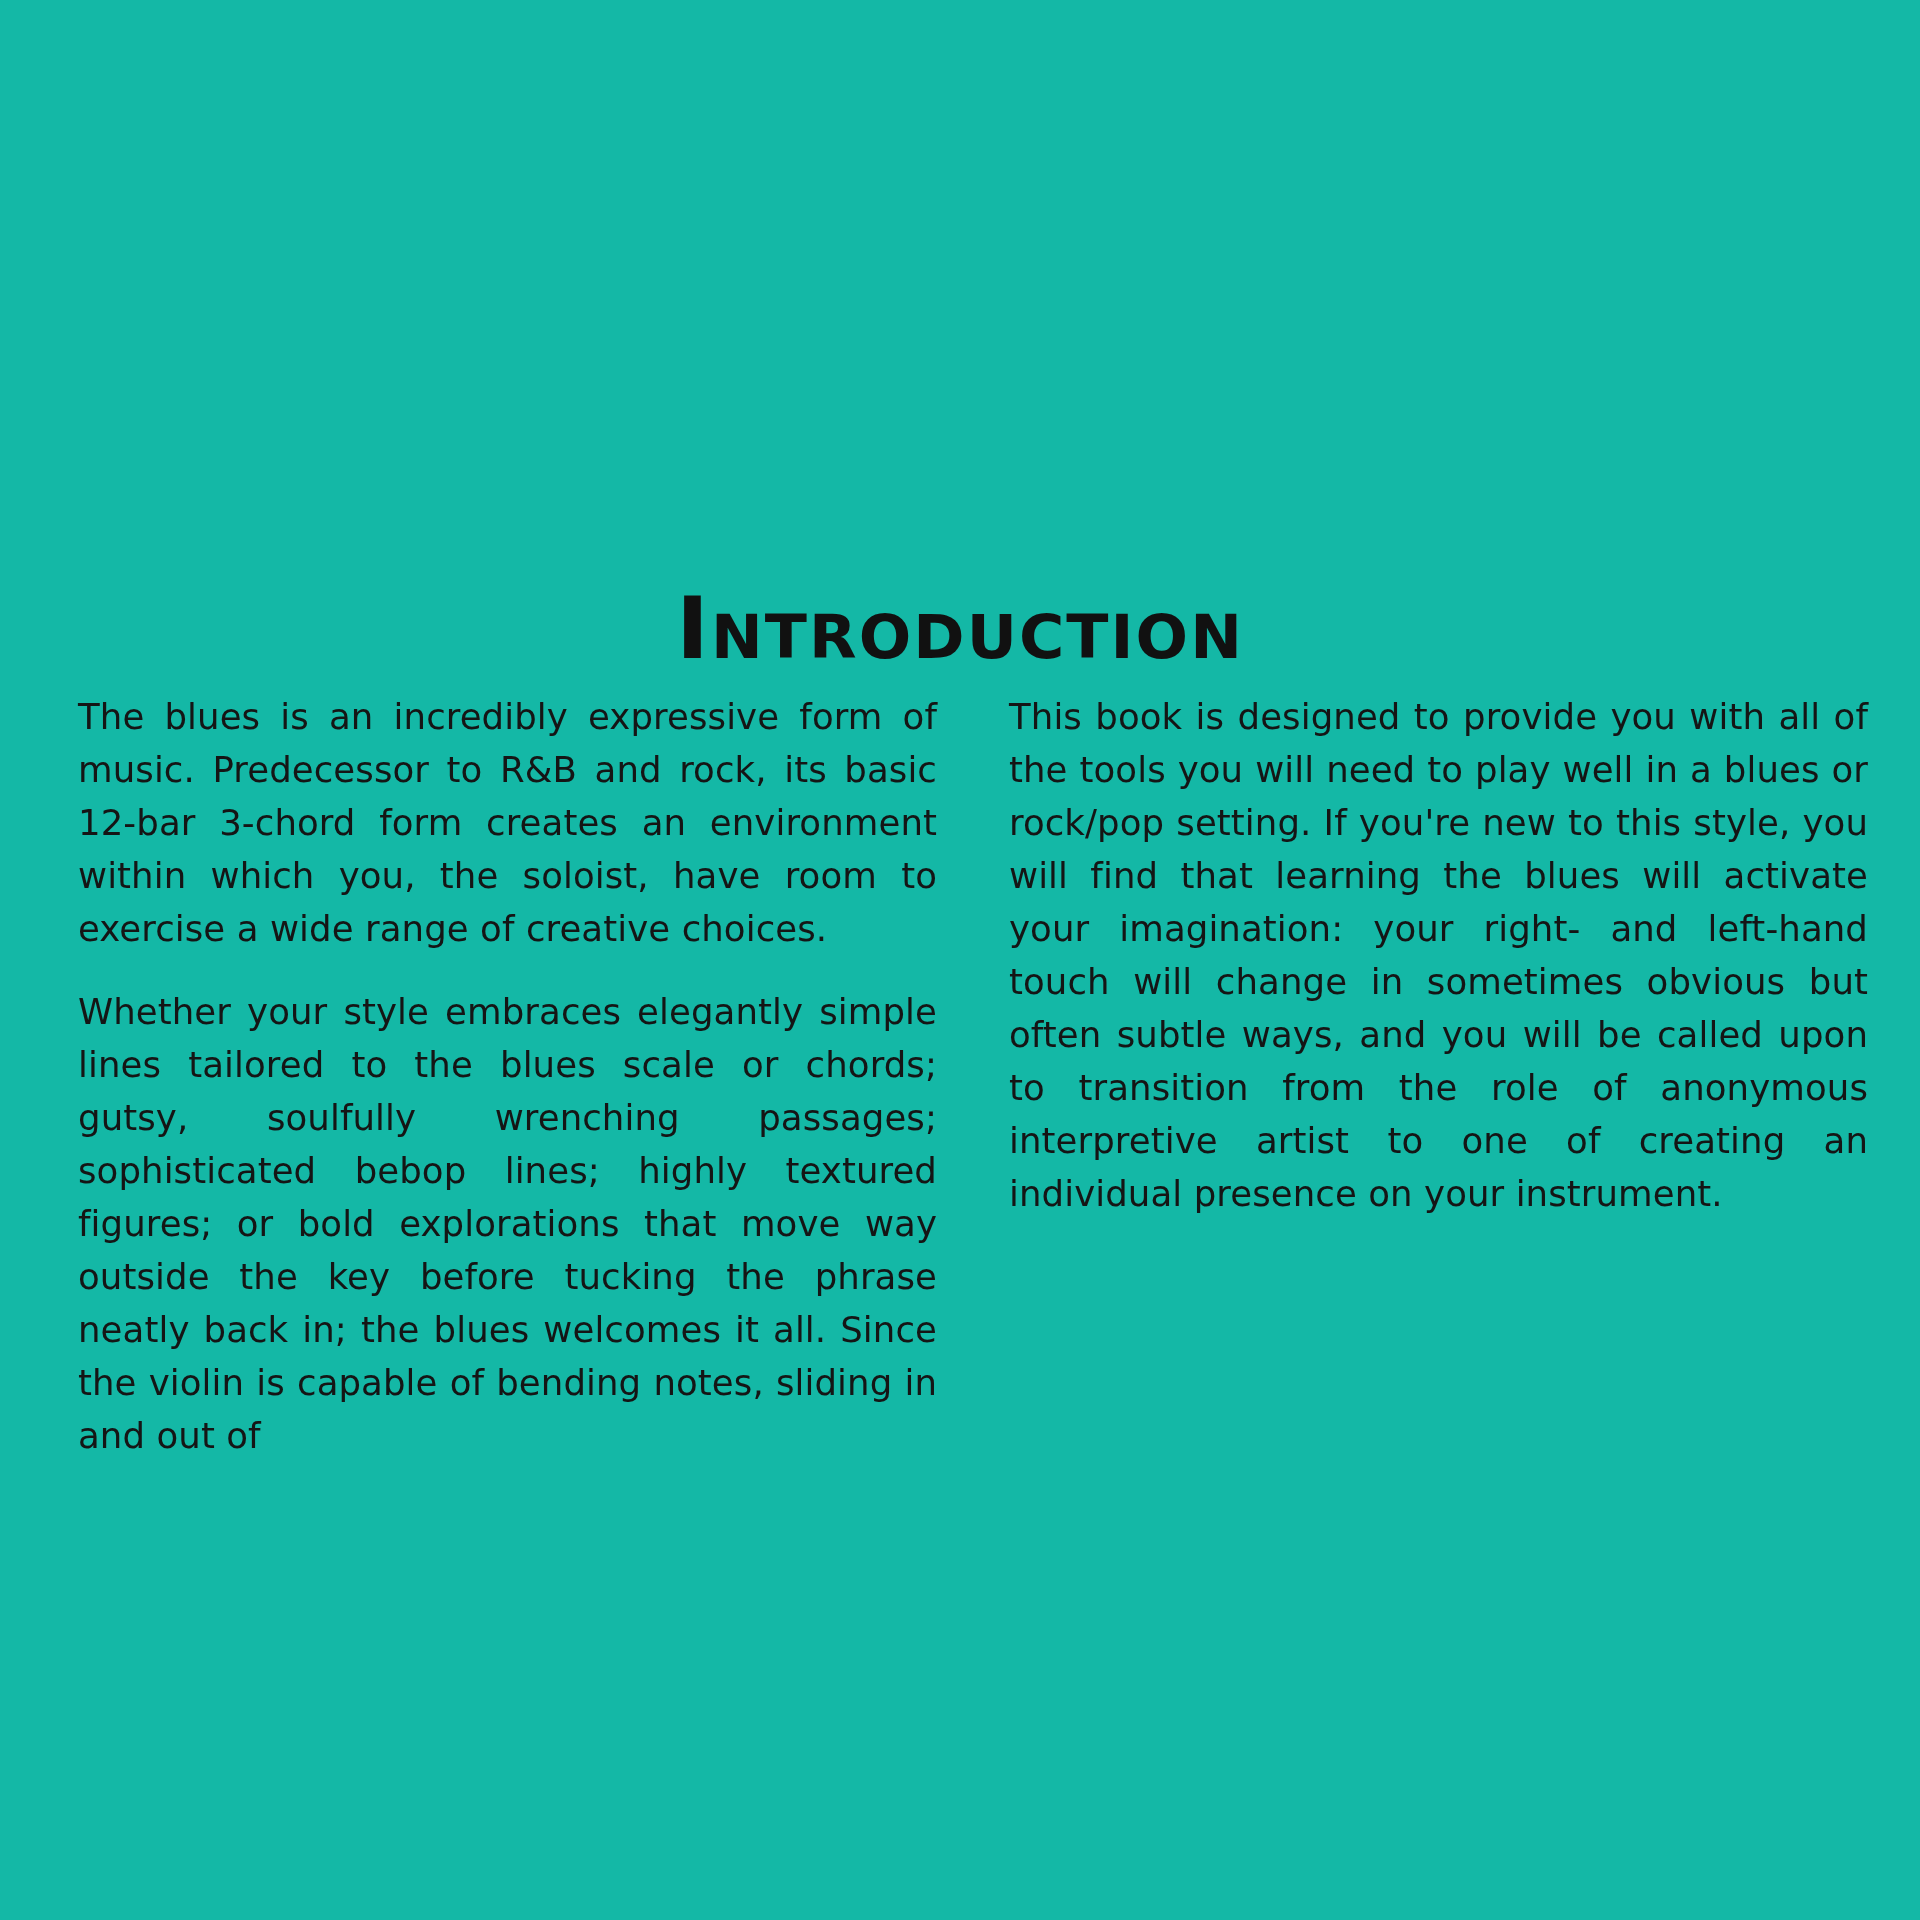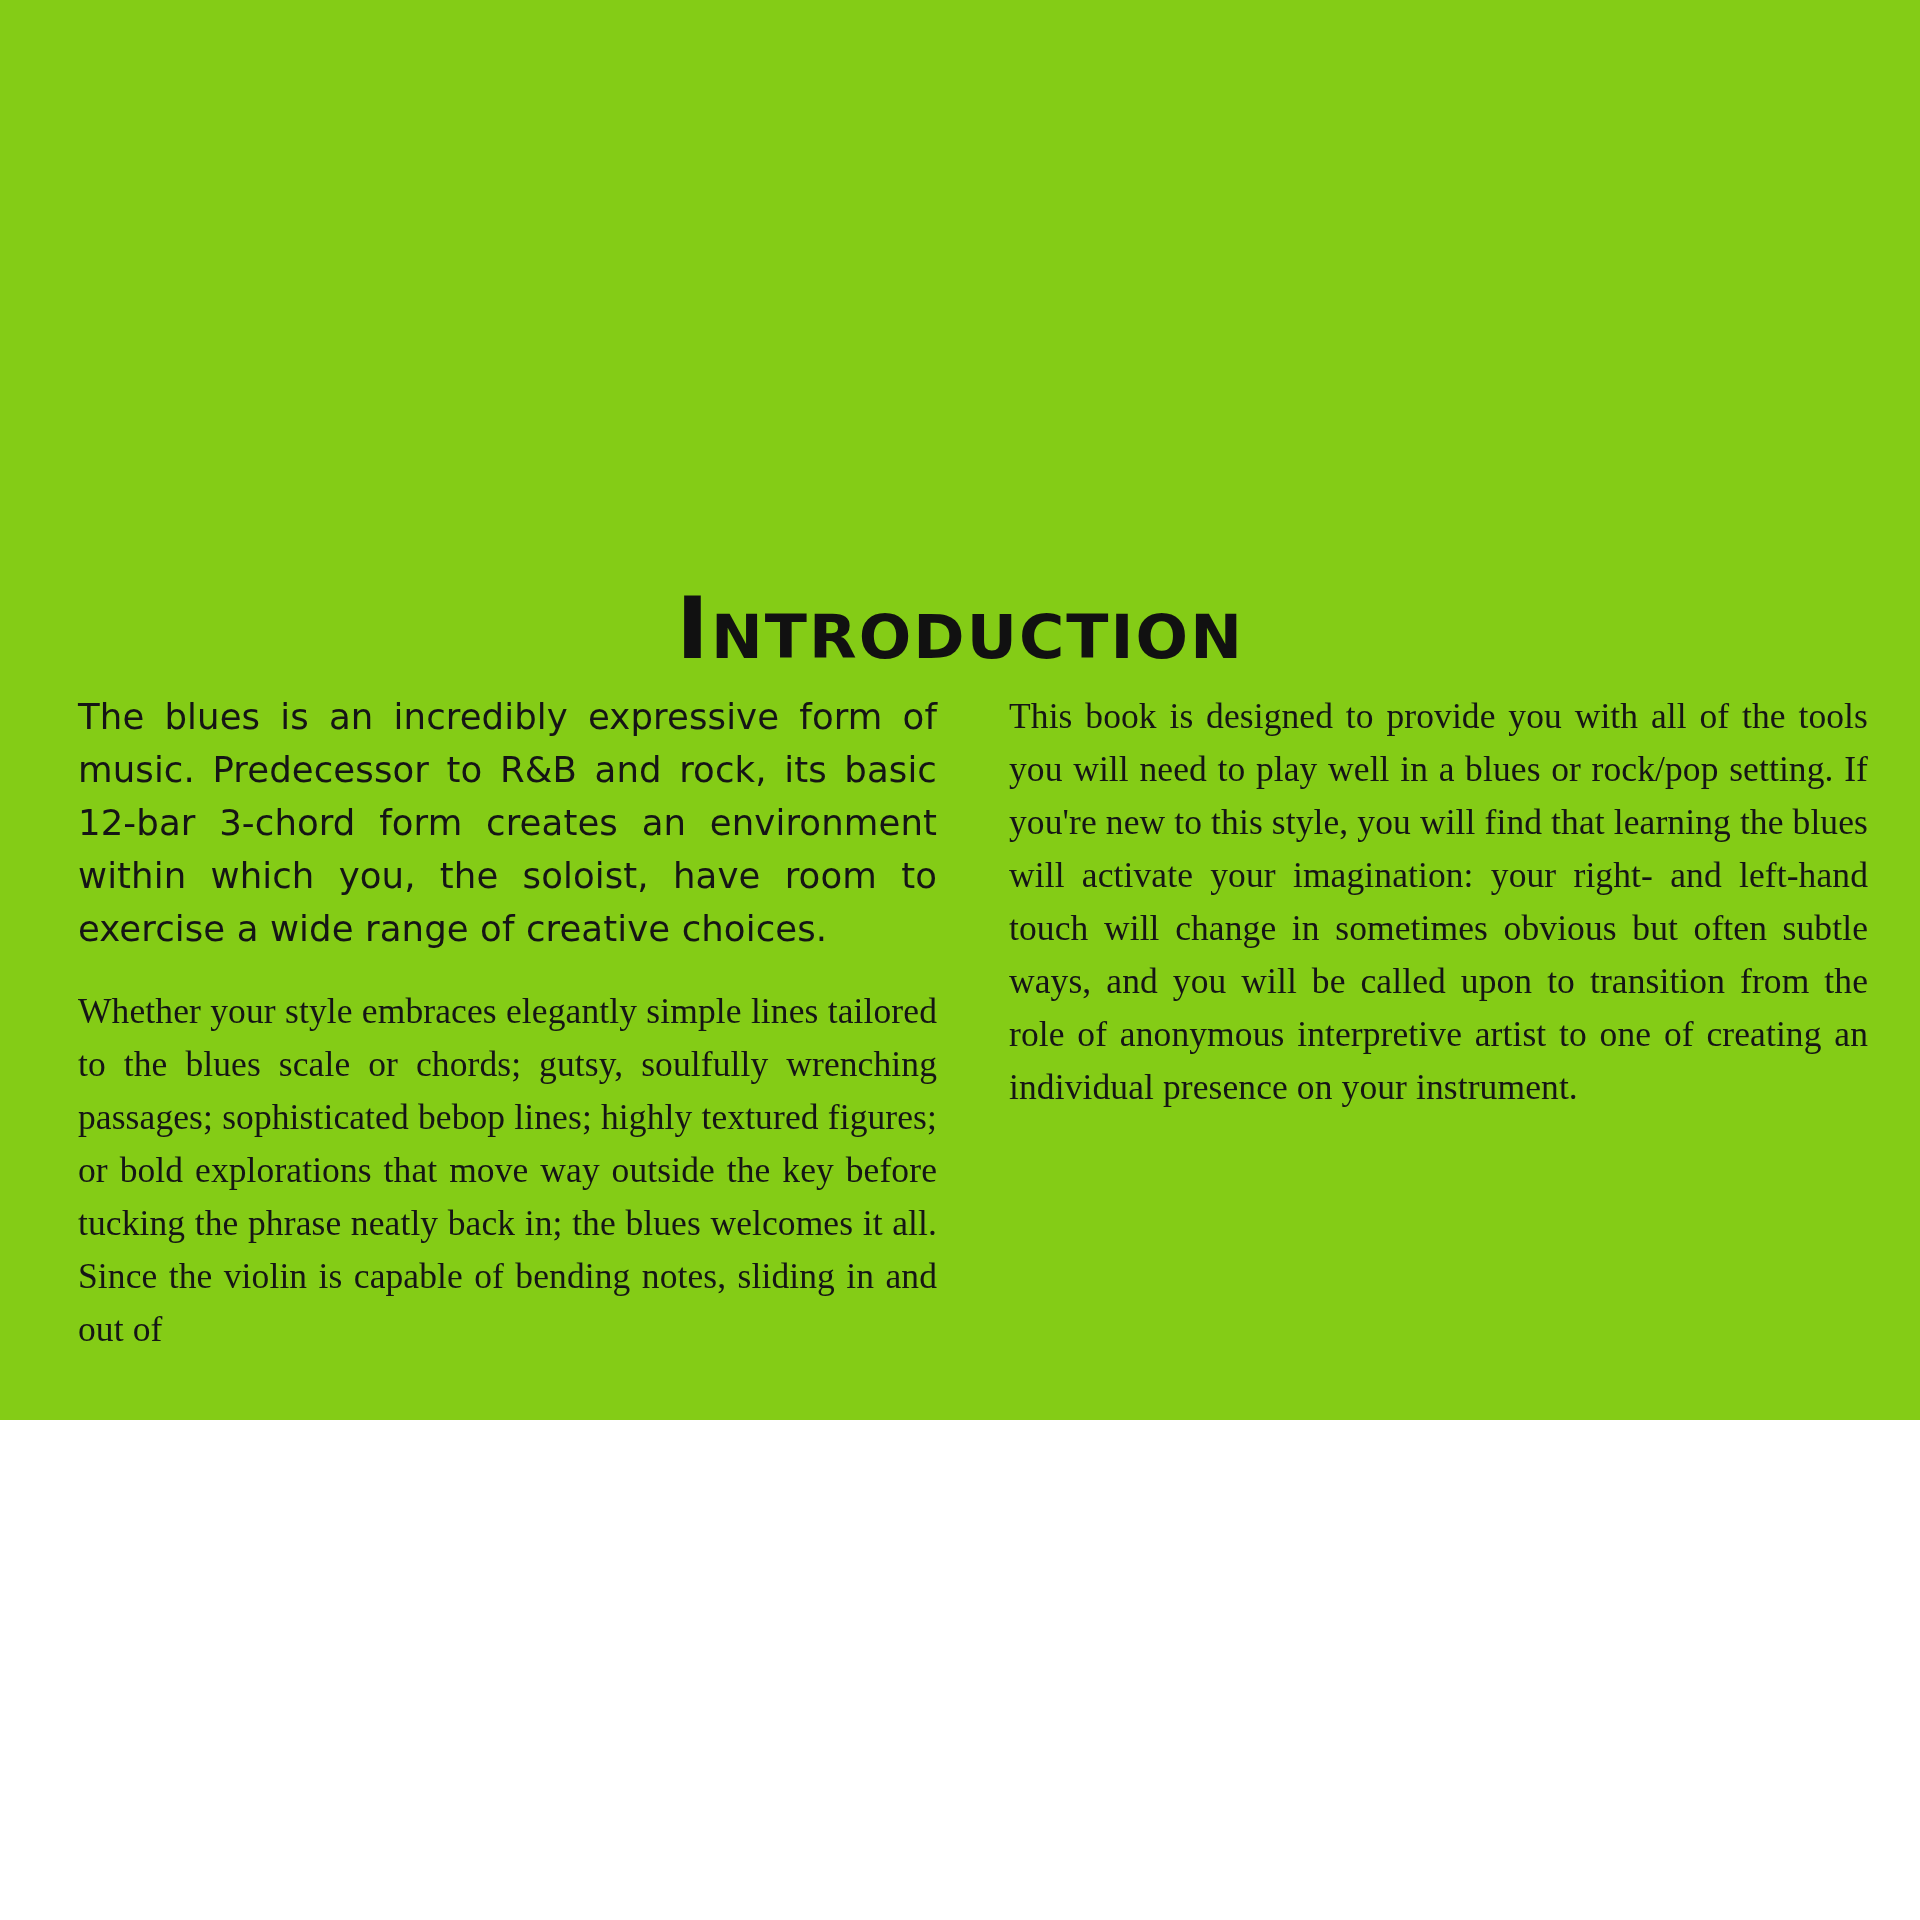--- a/index.html
+++ b/index.html
@@ -10,22 +10,22 @@
   body {
     width: 1920px;
     height: 1920px;
     overflow: hidden;
     font-family: "Liberation Sans", sans-serif;
     color: #1a1a1a;
   }
   .page {
     position: relative;
     width: 1920px;
-    height: 1420px;
-    background: #84cc16;
+    height: 1920px;
+    background: #14b8a6;
   }
   .page-title {
     position: absolute;
     top: 520px;
     left: 0;
     width: 1920px;
     text-align: center;
     font-family: "DejaVu Sans", sans-serif;
     font-weight: 700;
     font-size: 86px;
@@ -52,21 +52,20 @@
     text-align: justify;
     text-justify: inter-word;
     margin: 0 0 30px 0;
     color: #151515;
     letter-spacing: 0.1px;
     -webkit-hyphens: none;
     hyphens: none;
   }
   .para:last-child {
     margin-bottom: 0;
-    font-family: Liberation Serif, serif;
   }
   .col-right .para {
     text-align: justify;
   }
   .no-justify-last {
     text-align-last: left;
   }
 </style>
 </head>
 <body>

